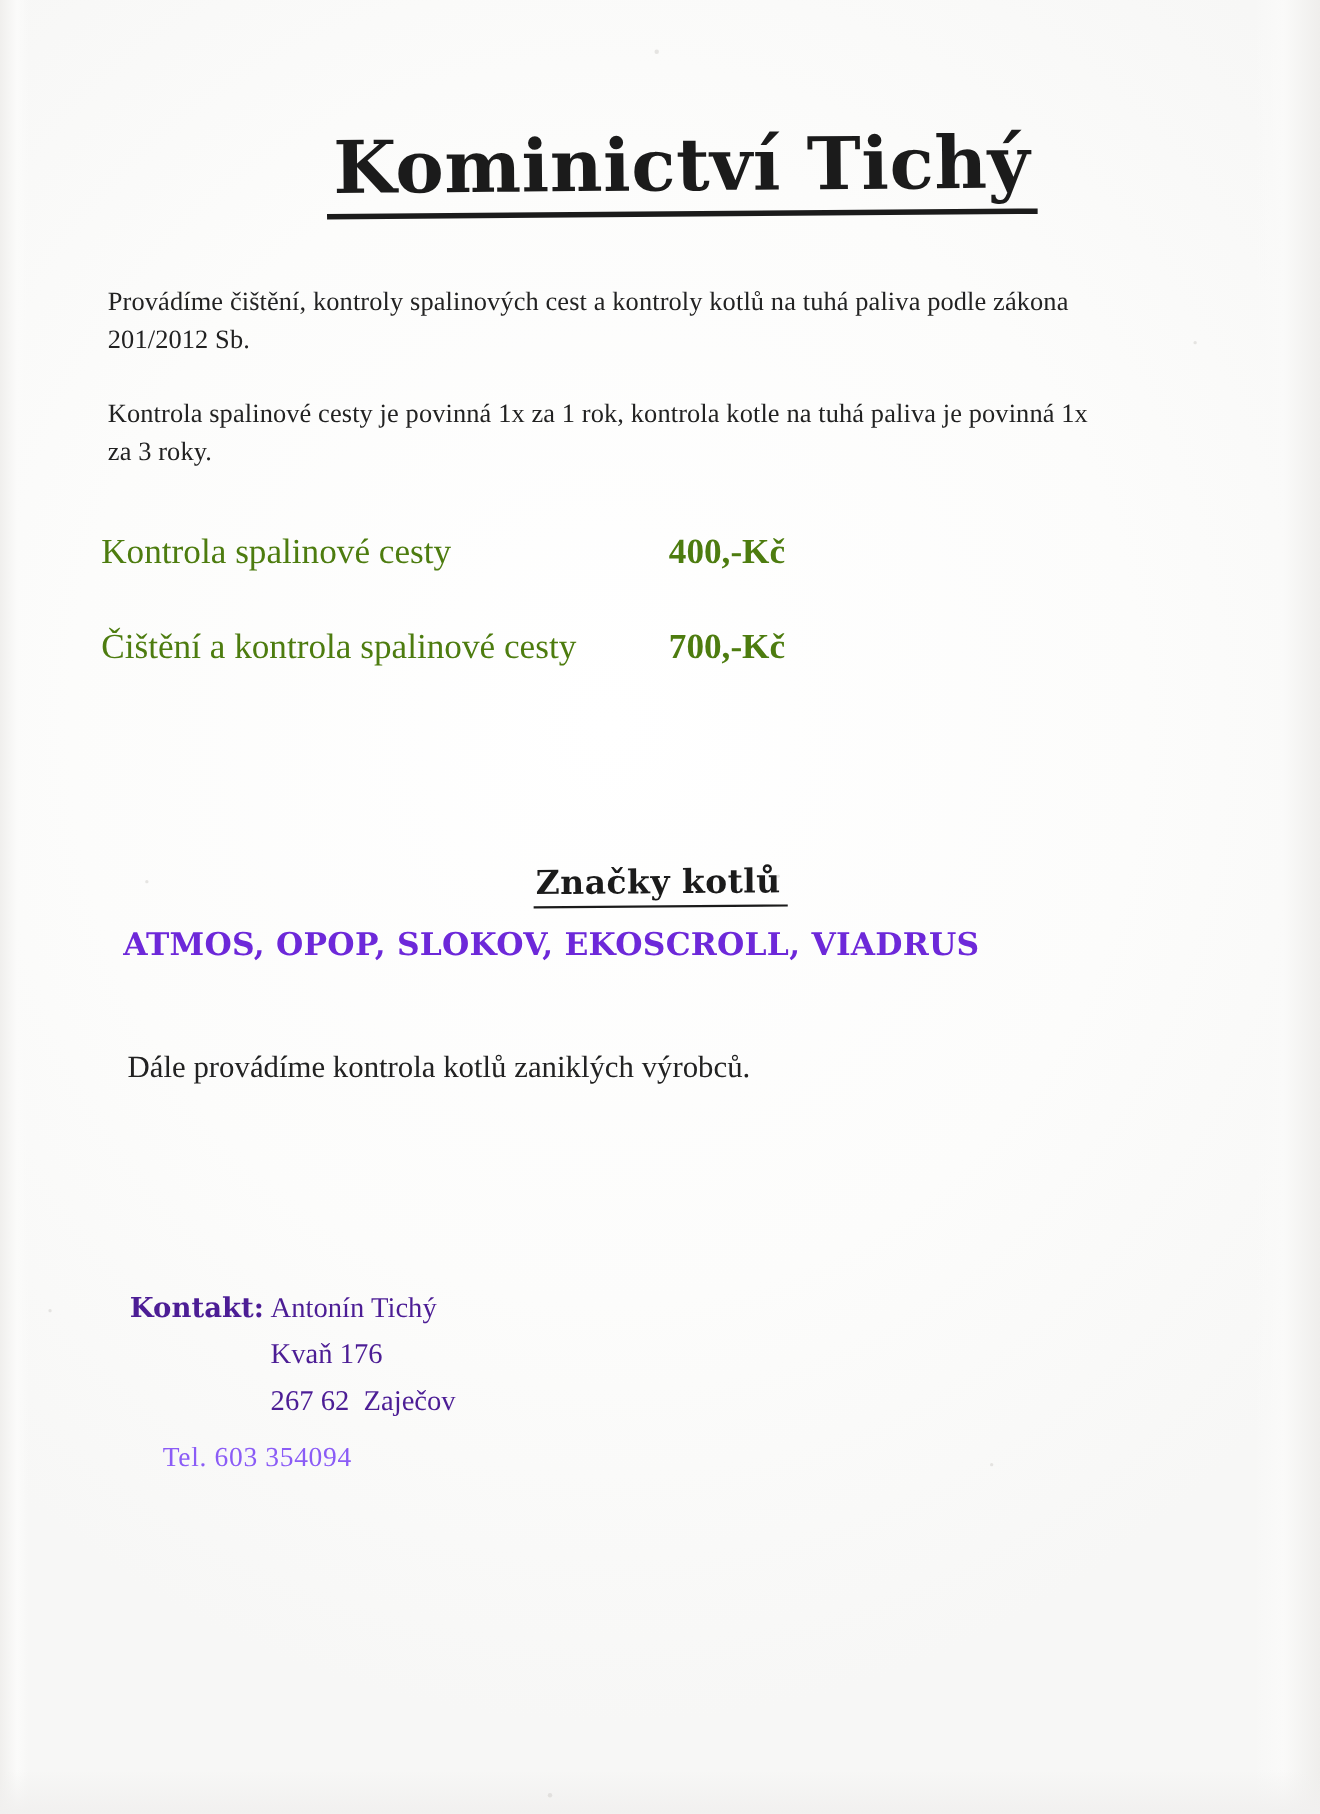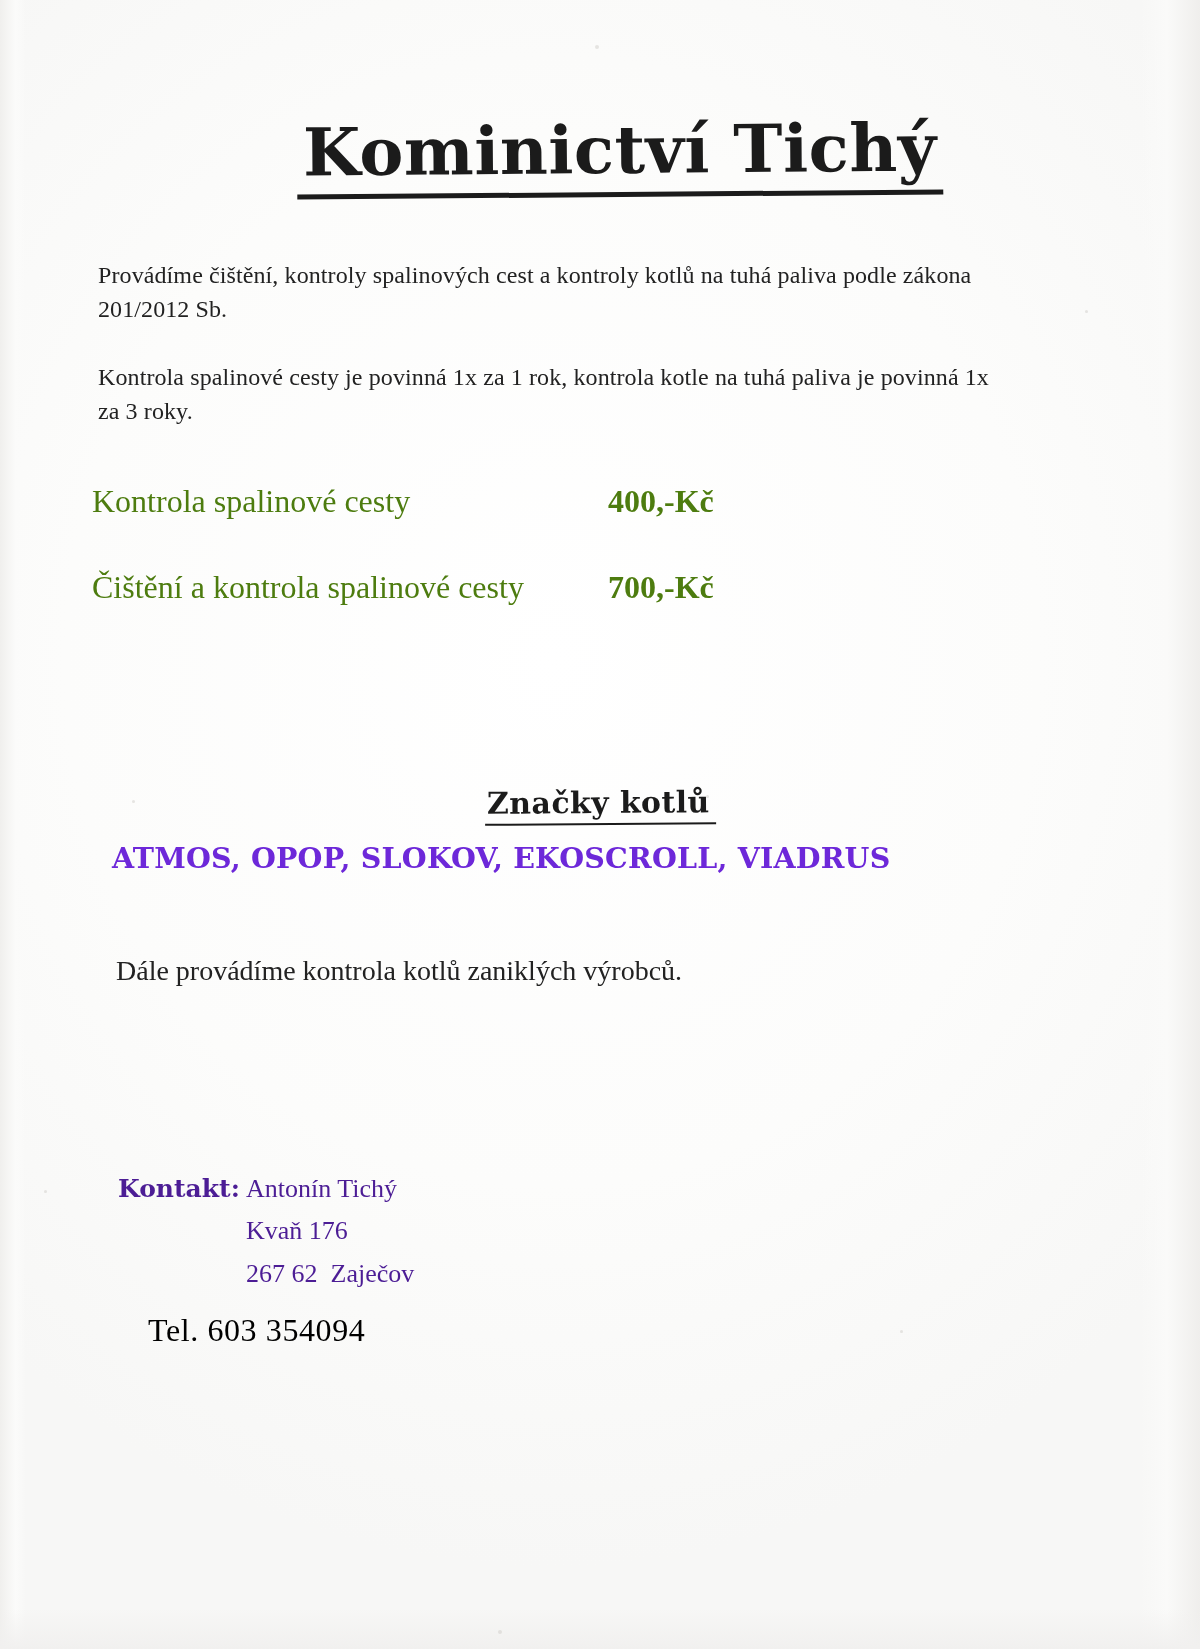--- a/index.html
+++ b/index.html
@@ -193,23 +193,23 @@
   .contact-indent {
     width: 128px;
     flex: 0 0 128px;
   }
   .contact-value { white-space: pre; }
 
   .phone {
     position: absolute;
     left: 148px;
     top: 1312px;
-    font-size: 32px;
+    font-size: 25px;
     letter-spacing: 0.6px;
-    color: #000000;
+    color: #8b5cf6;
   }
 </style>
 </head>
 <body>
 
 <div class="page">
 
   <div class="paper-tint"></div>
   <div class="scan-edge-left"></div>
   <div class="scan-edge-right"></div>

